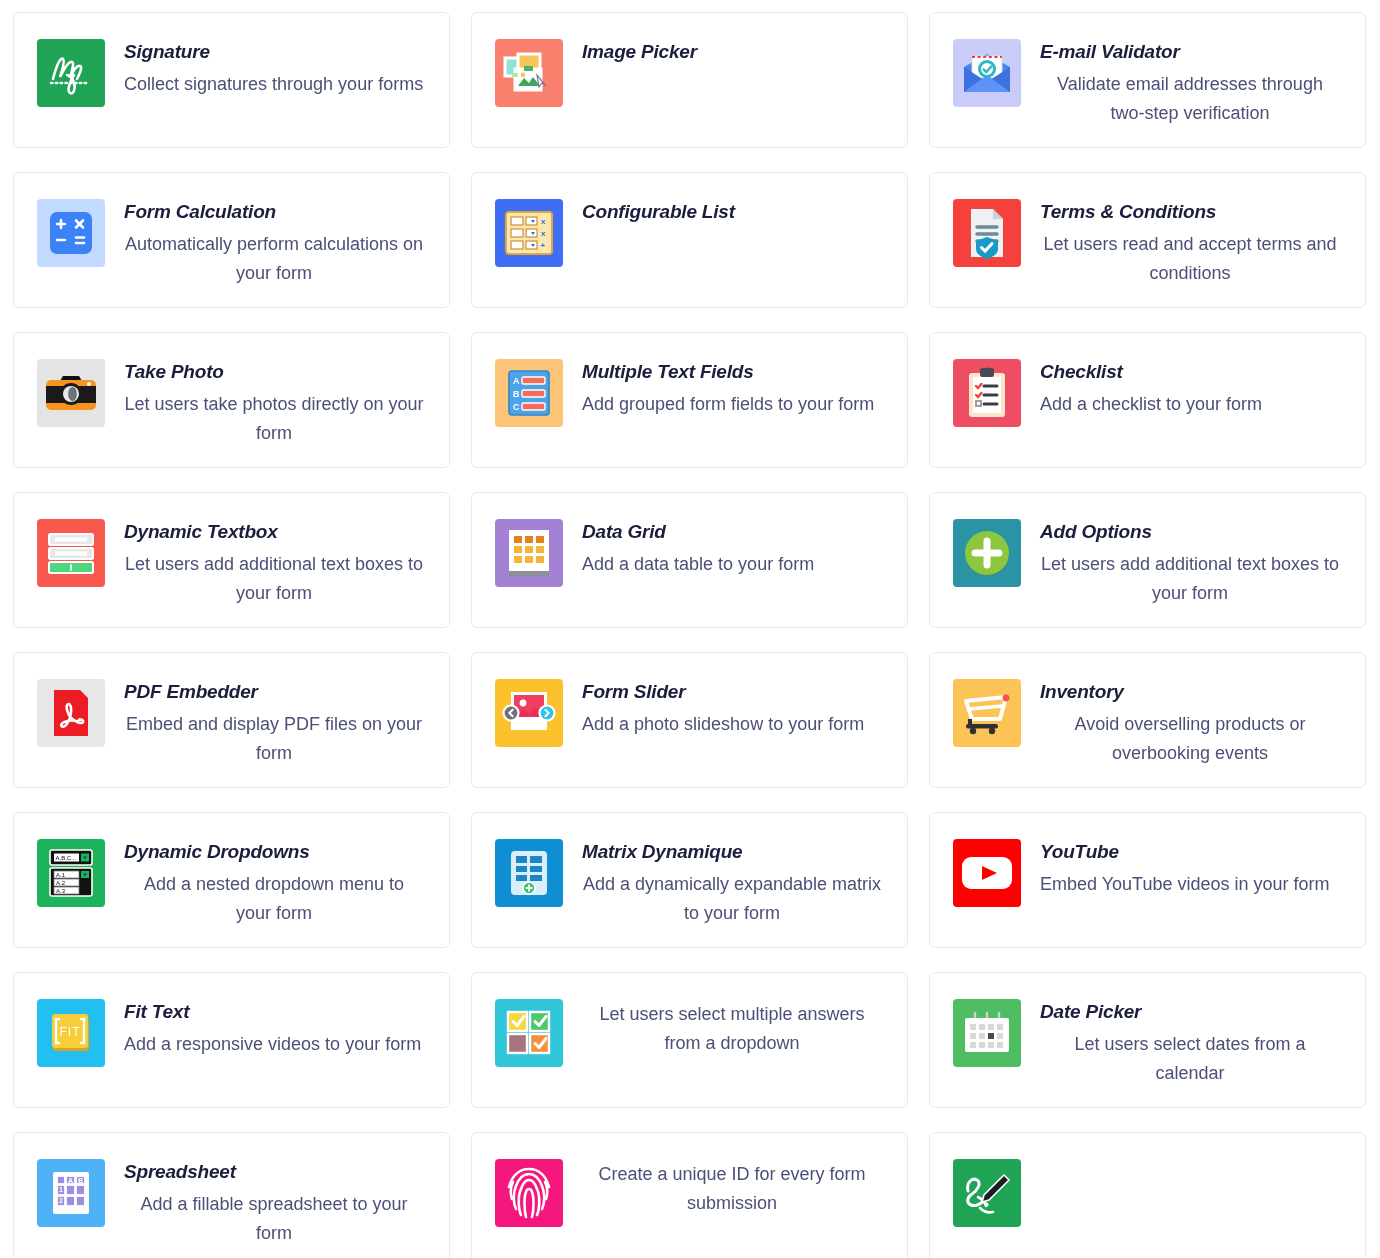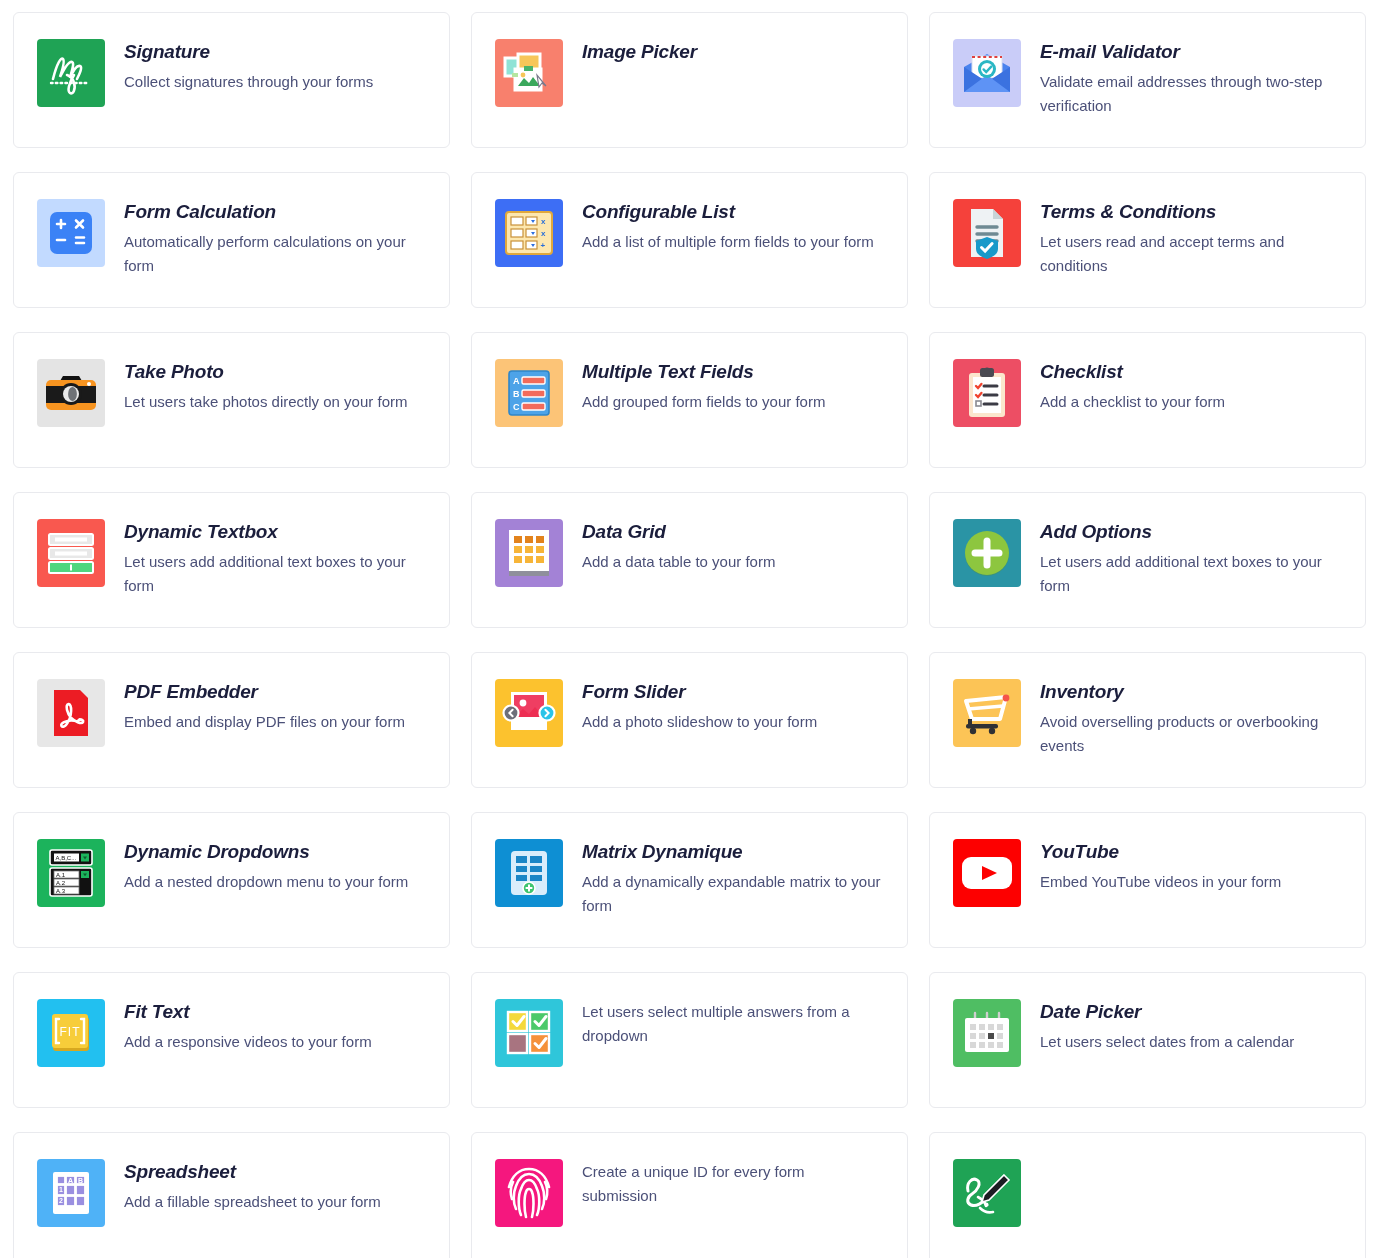--- a/index.html
+++ b/index.html
@@ -43,25 +43,26 @@
     font-size: 19px;
     font-weight: bold;
     color: #1b1e3c;
     line-height: 1.25;
     letter-spacing: -0.2px;
     margin: 0 0 6px 0;
     white-space: nowrap;
     font-style: italic;
   }
   .card-desc {
-    font-size: 15px;
+    font-size: 18px;
     color: #4b5078;
     line-height: 1.62;
     margin: 0;
     max-width: 300px;
+    text-align: center;
   }
 </style>
 </head>
 <body>
 
 <div id="widget-grid">
     <div class="card">
       <div class="icon-wrap" style="background: rgb(31, 163, 85);">
         <svg width="56" height="56" viewBox="0 0 56 56">
           <g fill="none" stroke="#ffffff" stroke-width="2.6" stroke-linecap="round">
@@ -149,21 +150,20 @@
           </g>
         <g fill="#2b6fd8" font-family="Liberation Sans, sans-serif" font-size="8" font-weight="bold">
           <text x="39" y="16">x</text>
             <text x="39" y="28">x</text>
             <text x="38.5" y="40">+</text>
           </g>
         </svg>
       </div>
       <div class="card-text">
         <div class="card-title">Configurable List</div>
-        <div class="card-desc">Add a list of multiple form fields to your form</div>
       </div>
     </div>
     <div class="card">
       <div class="icon-wrap" style="background: rgb(245, 65, 59);">
         <svg width="44" height="52" viewBox="0 0 44 52">
         <path d="M6 2 h22 l10 10 v38 H6 Z" fill="#eef2f4"></path>
         <path d="M28 2 l10 10 h-10z" fill="#c8d3d6"></path>
         <g stroke="#6f8a93" stroke-width="3.4" stroke-linecap="round">
           <path d="M12 20 h20"></path>
             <path d="M12 27 h20"></path>

